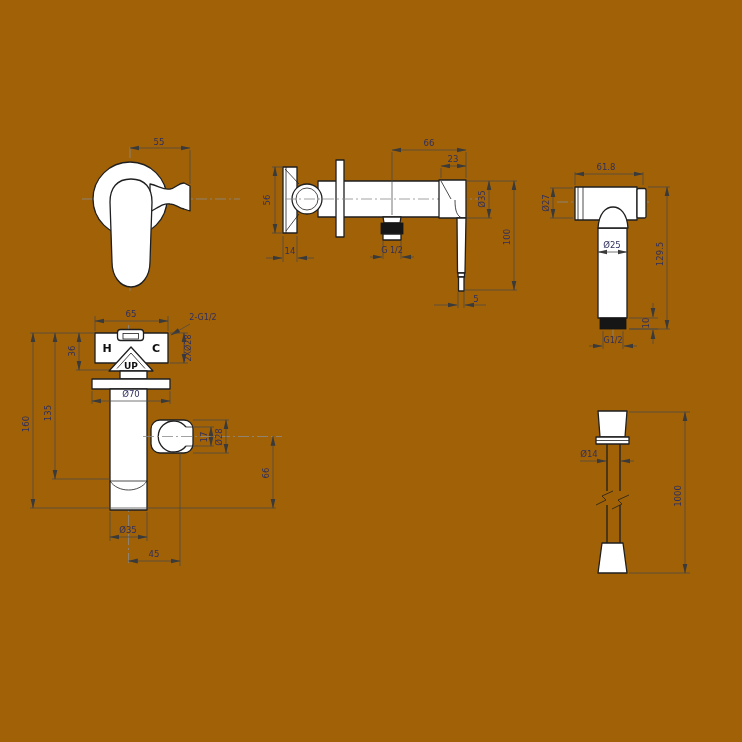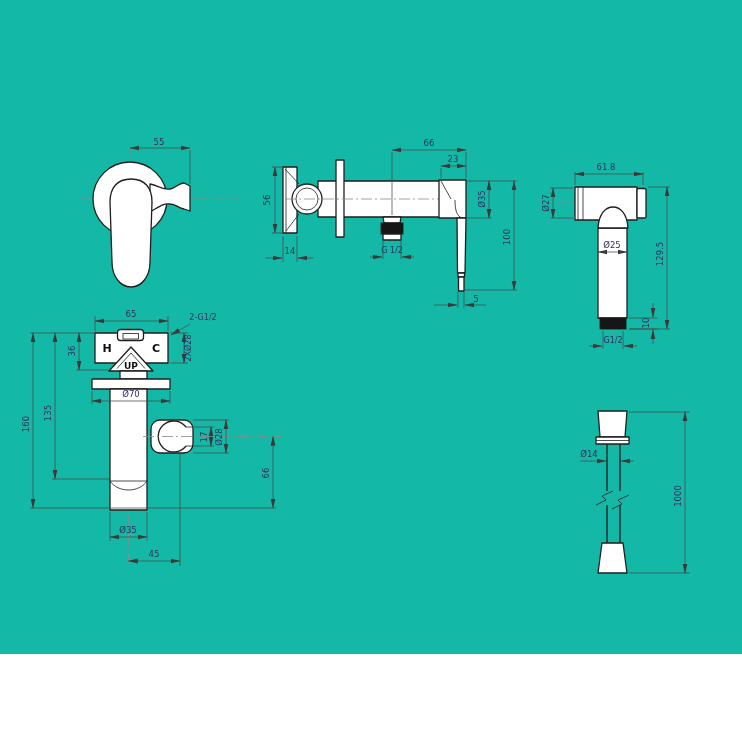--- a/index.html
+++ b/index.html
@@ -1,16 +1,16 @@
 <!DOCTYPE html>
 <html><head>
 <meta charset="utf-8">
 <style>
   html,body{margin:0;padding:0;background:#ffffff;}
-  .sheet{position:relative;width:742px;height:654px;background:#14b8a6;overflow:hidden;}
+  .sheet{position:relative;width:742px;height:742px;background:#a16207;overflow:hidden;}
   svg{position:absolute;left:0;top:0;}
   
   .ol  {fill:none;stroke:#1f1f1f;stroke-width:1.3;stroke-linejoin:round;}
   .olw {fill:#ffffff;stroke:#1f1f1f;stroke-width:1.3;stroke-linejoin:round;}
   .thin{fill:none;stroke:#1f1f1f;stroke-width:0.8;}
   .dim {fill:none;stroke:#4a4a4a;stroke-width:0.75;}
   .cl  {fill:none;stroke:#8a8a8a;stroke-width:0.8;stroke-dasharray:11 3 2 3;}
   .blk {fill:#161616;stroke:#161616;stroke-width:0.8;}
   text.d {font:8.5px "DejaVu Sans",sans-serif;fill:#2f2f5e;}
   text.s {font:8px "DejaVu Sans",sans-serif;fill:#2f2f5e;}

